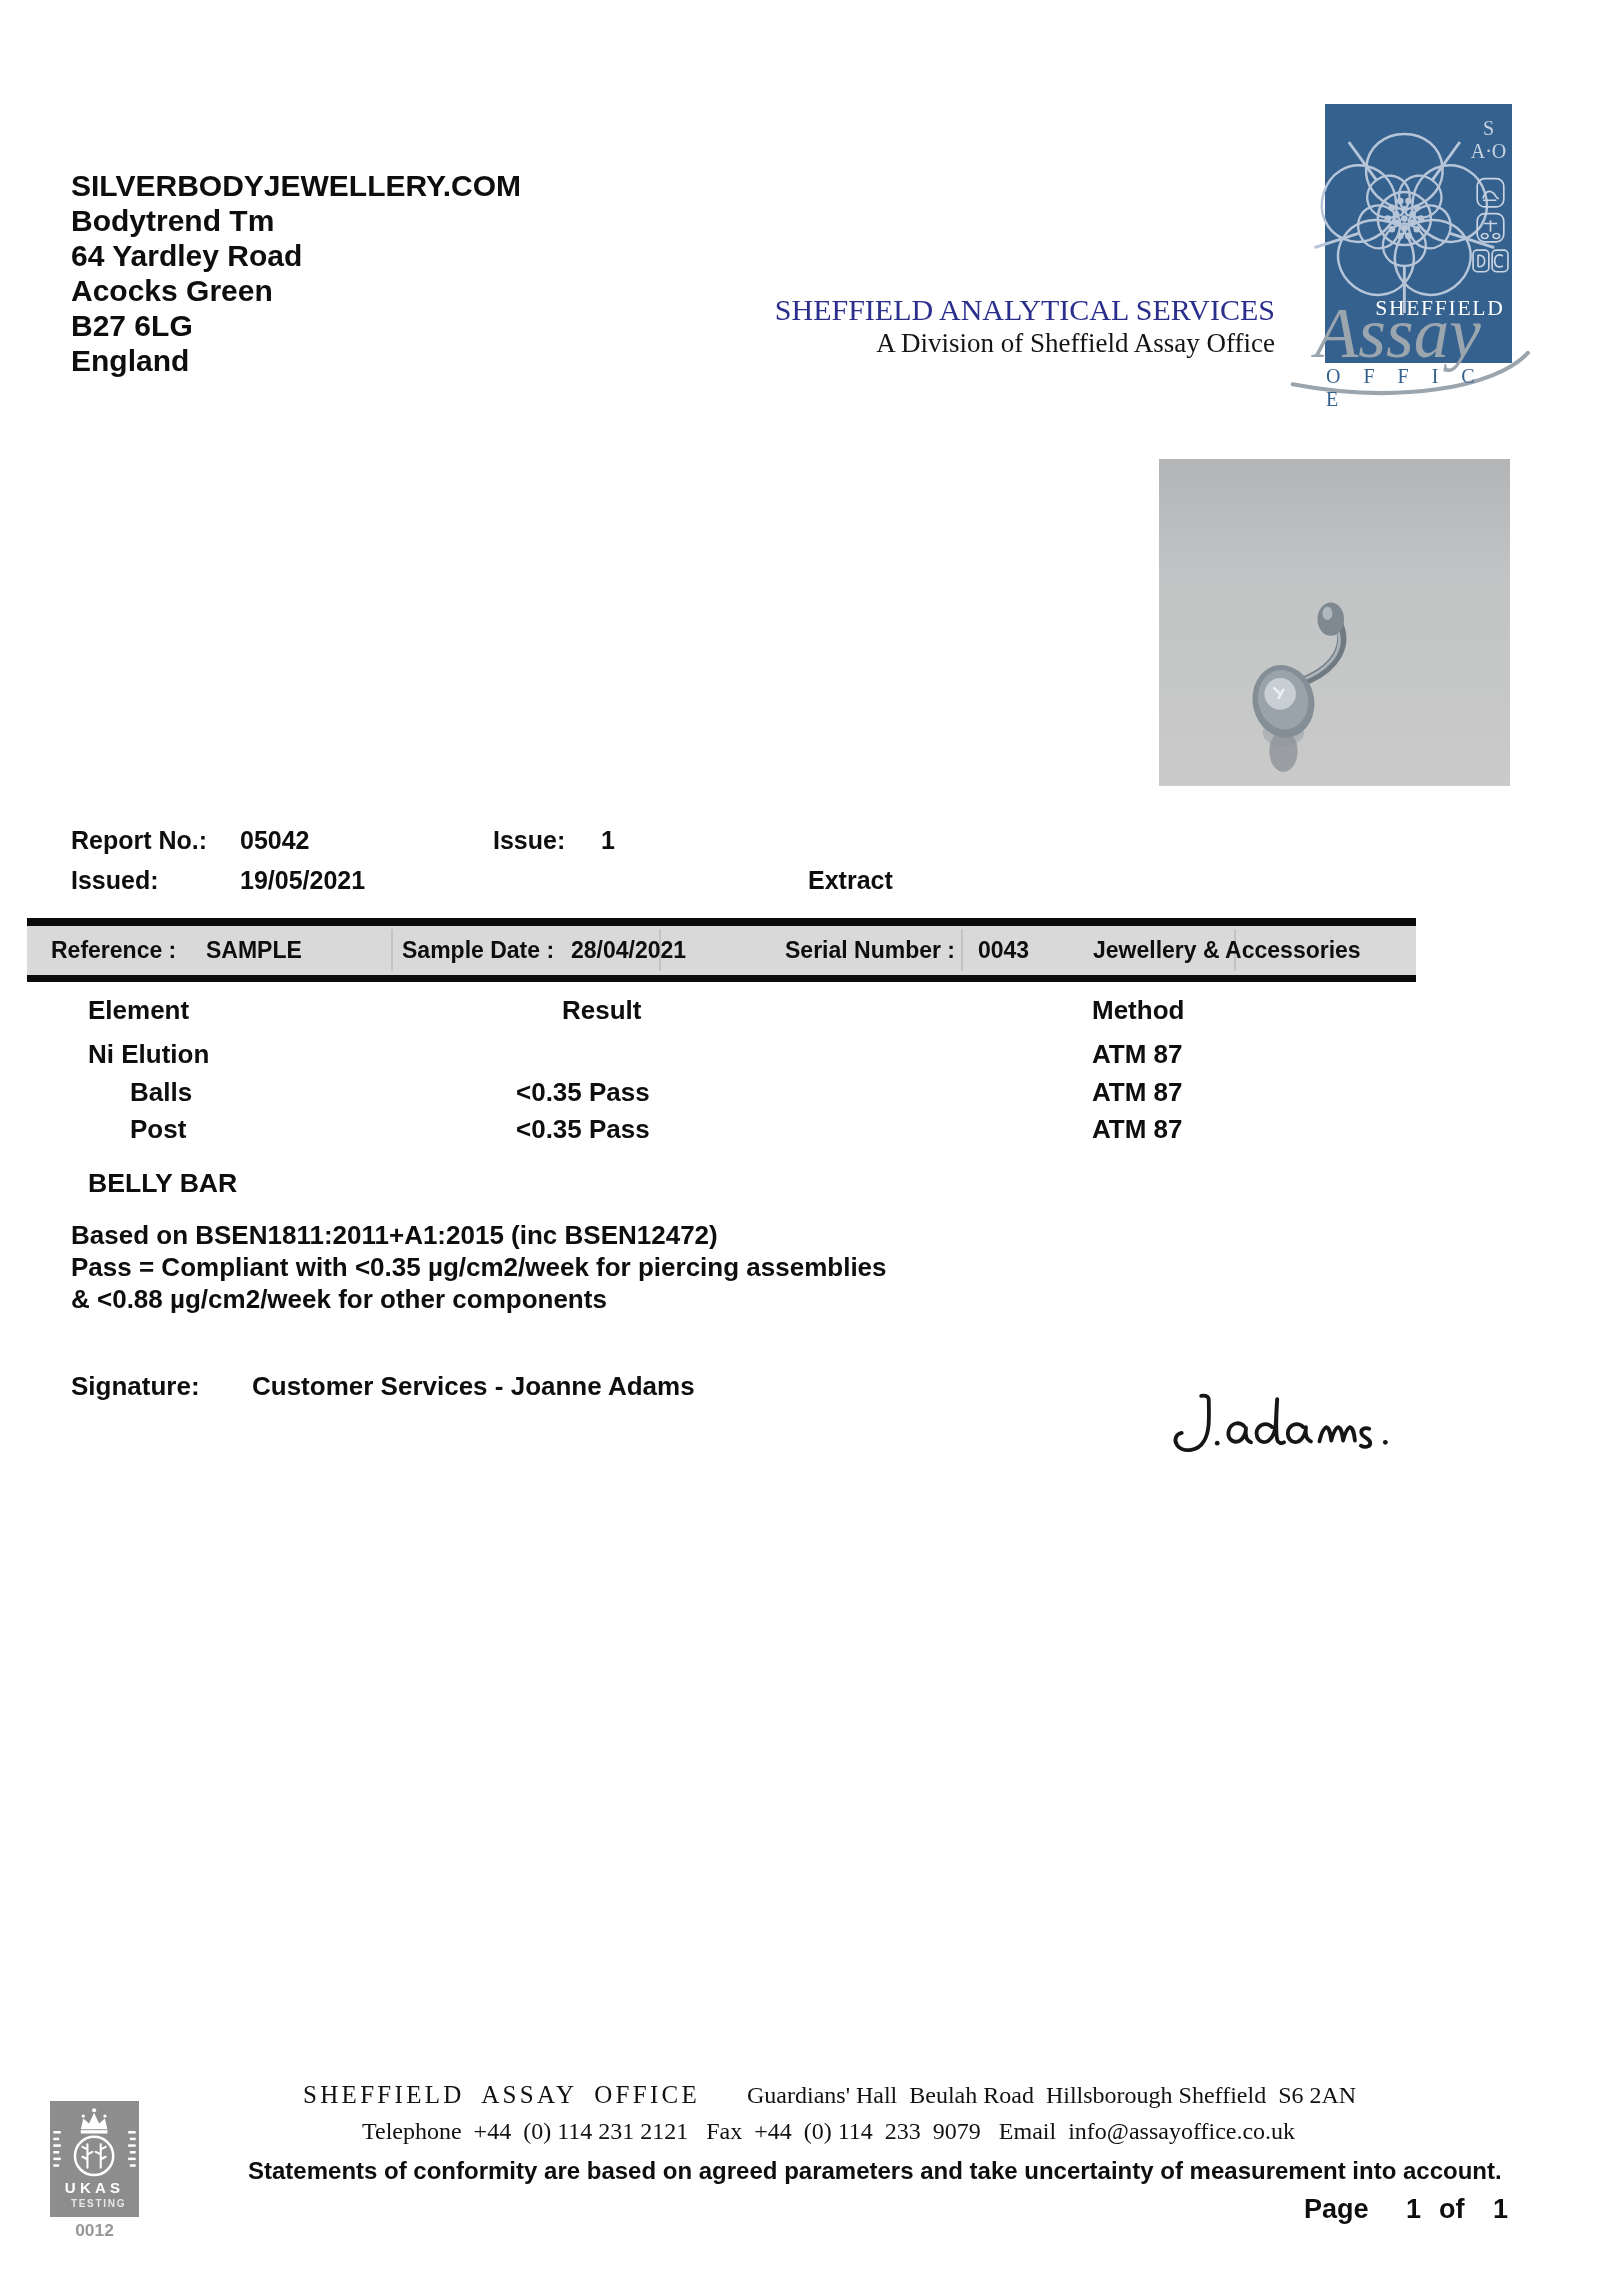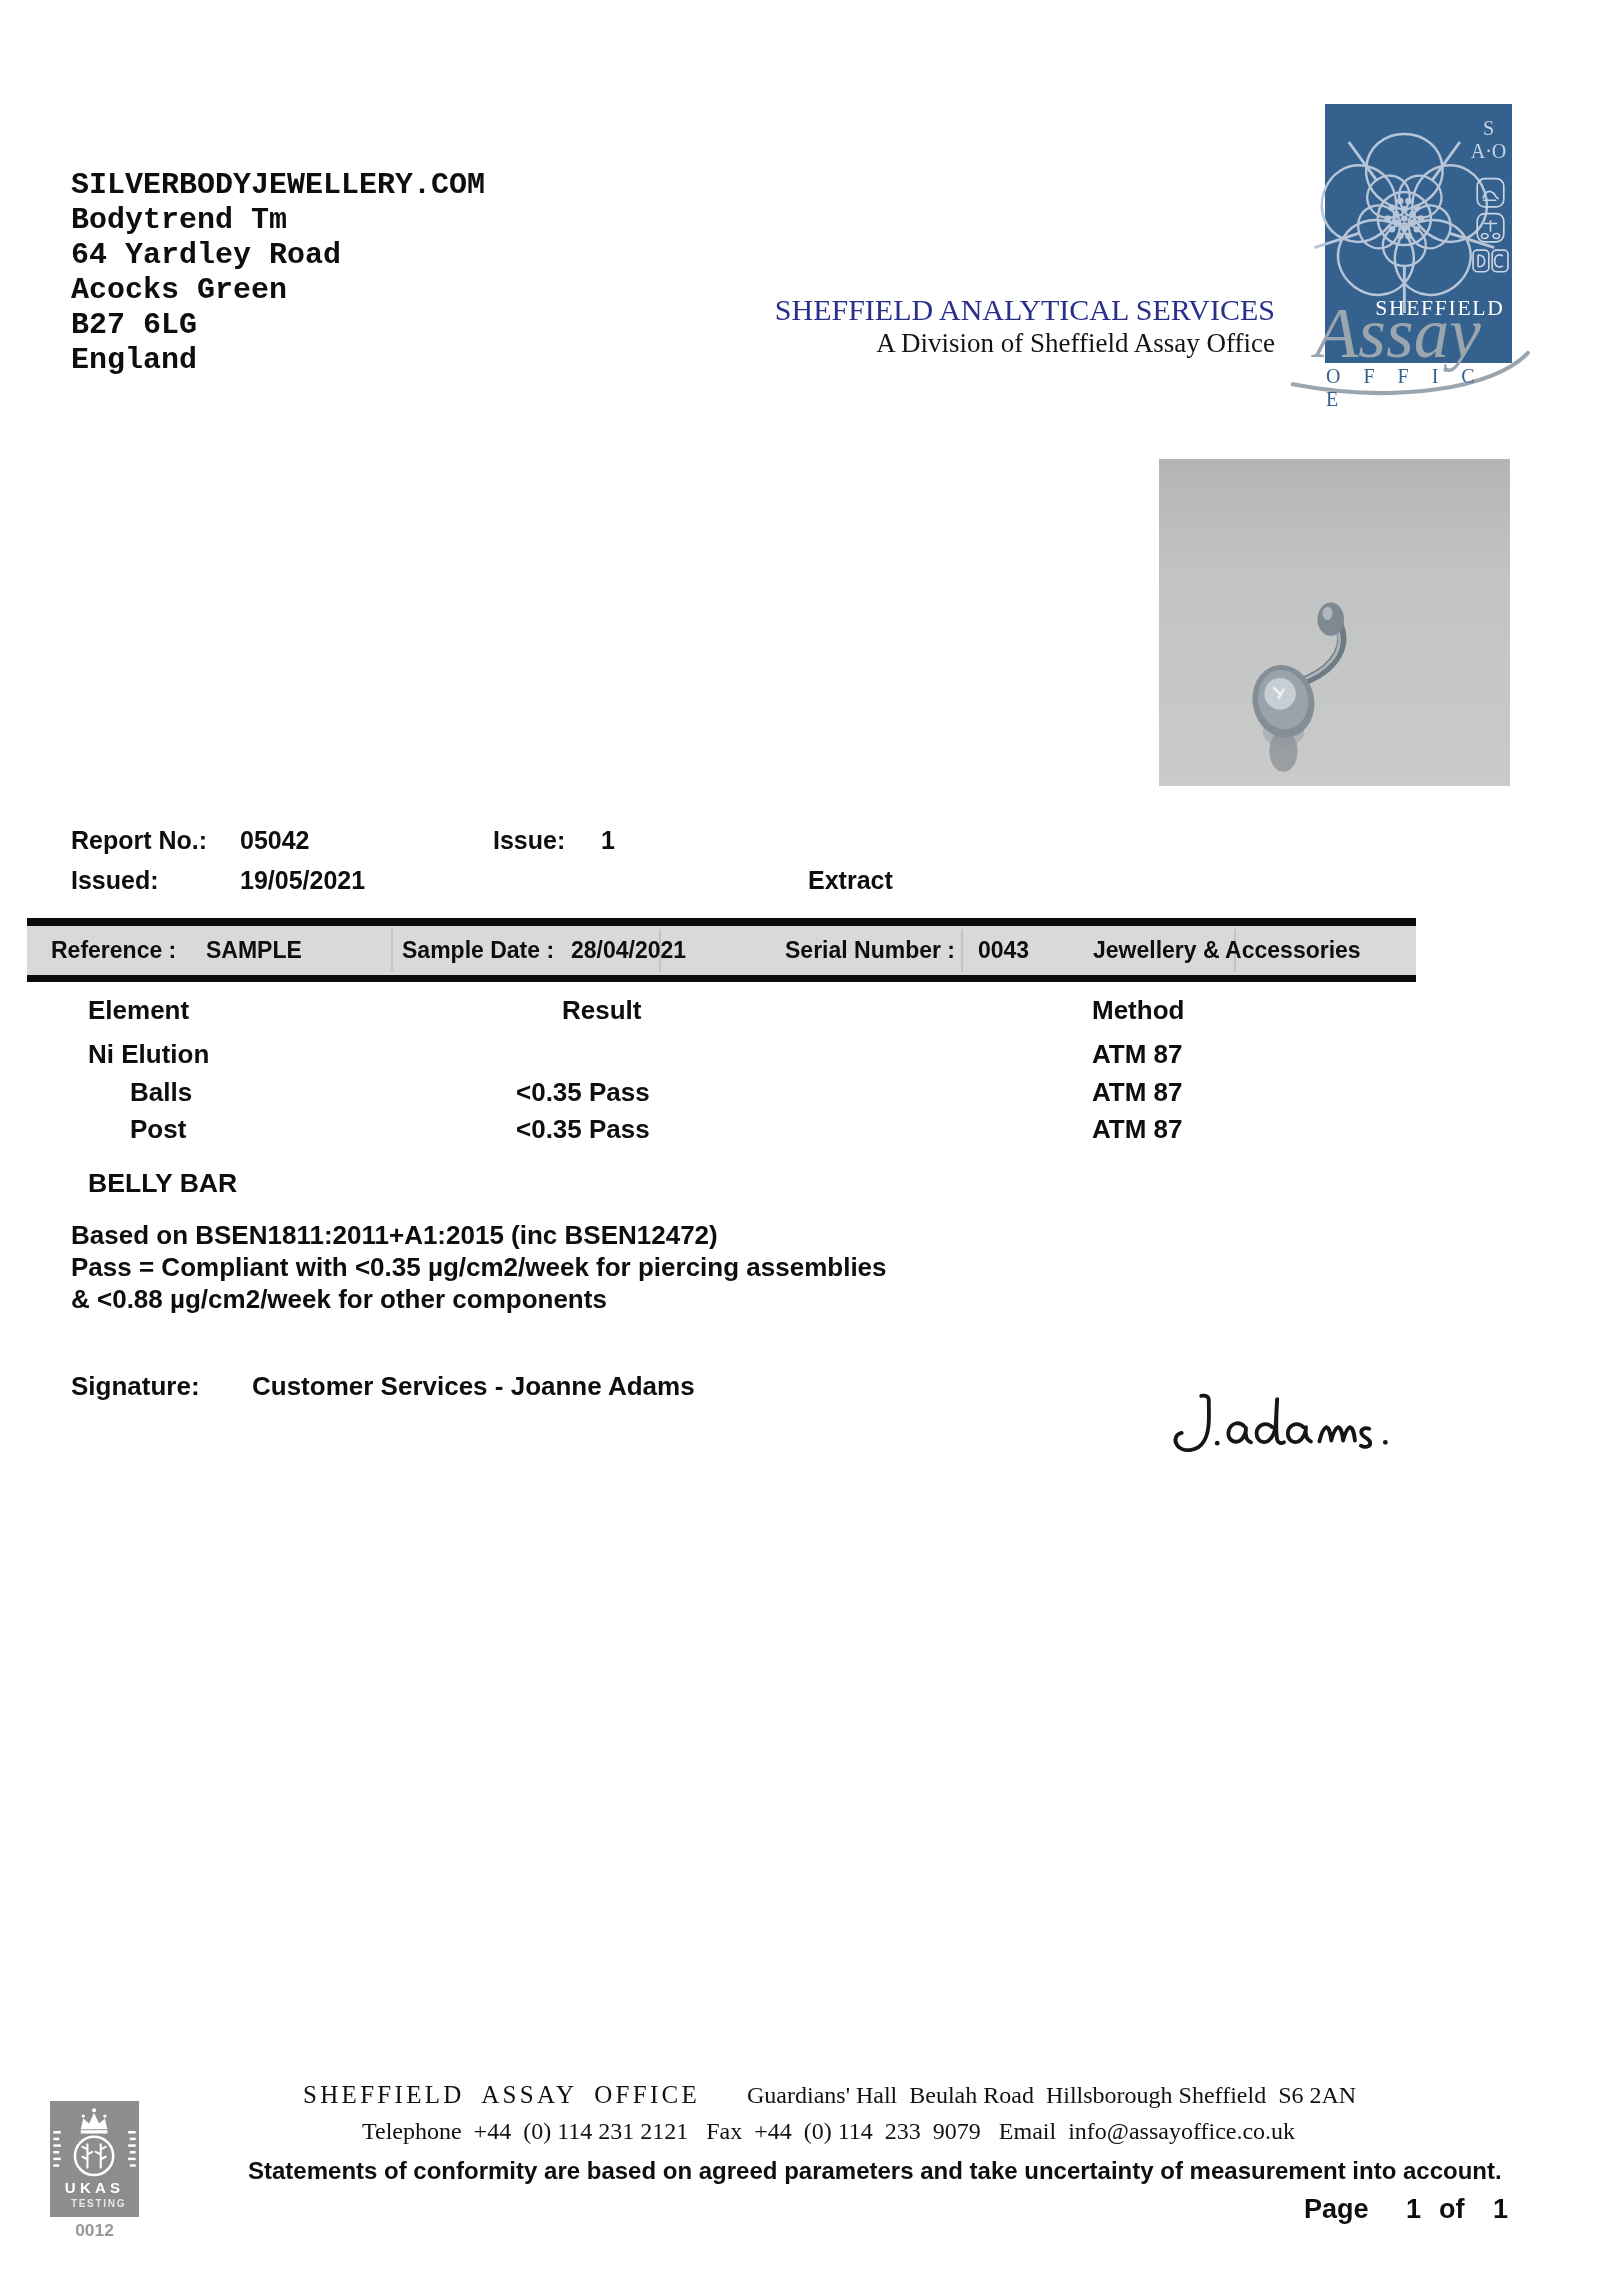--- a/index.html
+++ b/index.html
@@ -2,21 +2,21 @@
 <html style="font-size:13.3px"><head>
 <meta charset="utf-8">
 <style>
   html,body{margin:0;padding:0;background:#ffffff;}
   .page{position:relative;width:1616px;height:2284px;background:#fff;
         font-family:"Liberation Sans",sans-serif;font-weight:bold;color:#0e0e0e;overflow:hidden;}
   .abs{position:absolute;}
   .serif{font-family:"Liberation Serif",serif;font-weight:400;}
   .pre{white-space:pre;}
   
-  .addr{left:71px;top:168px;font-size:30px;line-height:35px;font-family:Liberation Mono, monospace;}
+  .addr{left:71px;top:168px;font-size:30px;line-height:35px;}
   
   .division{right:341px;top:292px;text-align:right;}
   .div-title{font-size:30px;line-height:35px;color:#2b2f8c;}
   .div-sub{font-size:27px;line-height:33px;color:#141414;}
   
   .sao{left:1325px;top:104px;width:187px;height:259px;background:#35618e;}
   .sao .acronym{position:absolute;right:5px;top:13.3px;width:37px;text-align:center;
      font-family:"Liberation Serif",serif;font-weight:400;font-size:20px;line-height:22.4px;
      color:#c9d4e2;white-space:pre-line;}
   .sao .sheffield{position:absolute;right:7.5px;top:192px;font-family:"Liberation Serif",serif;

